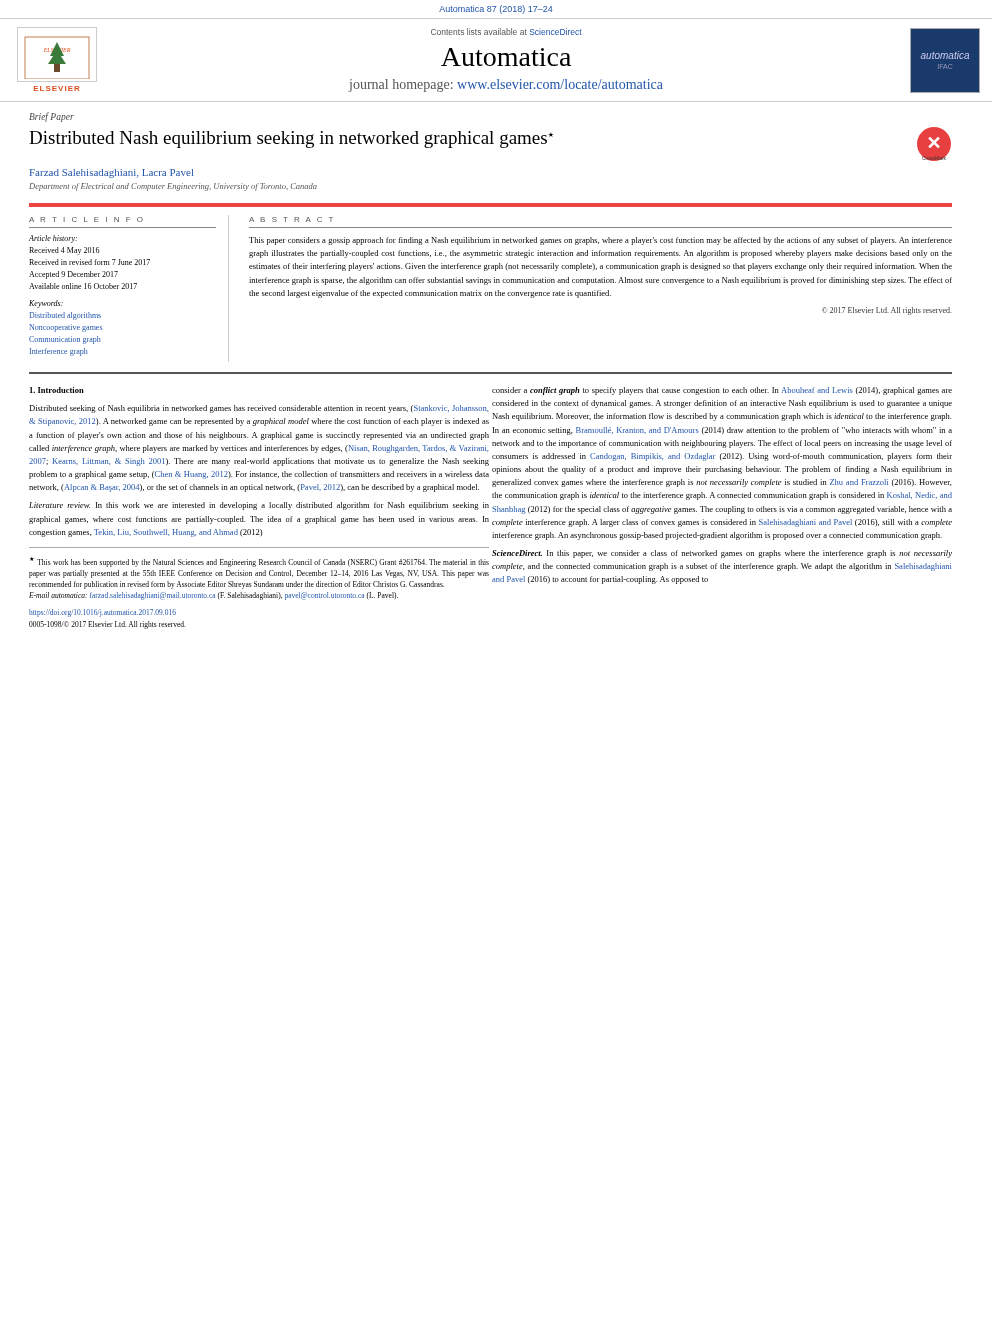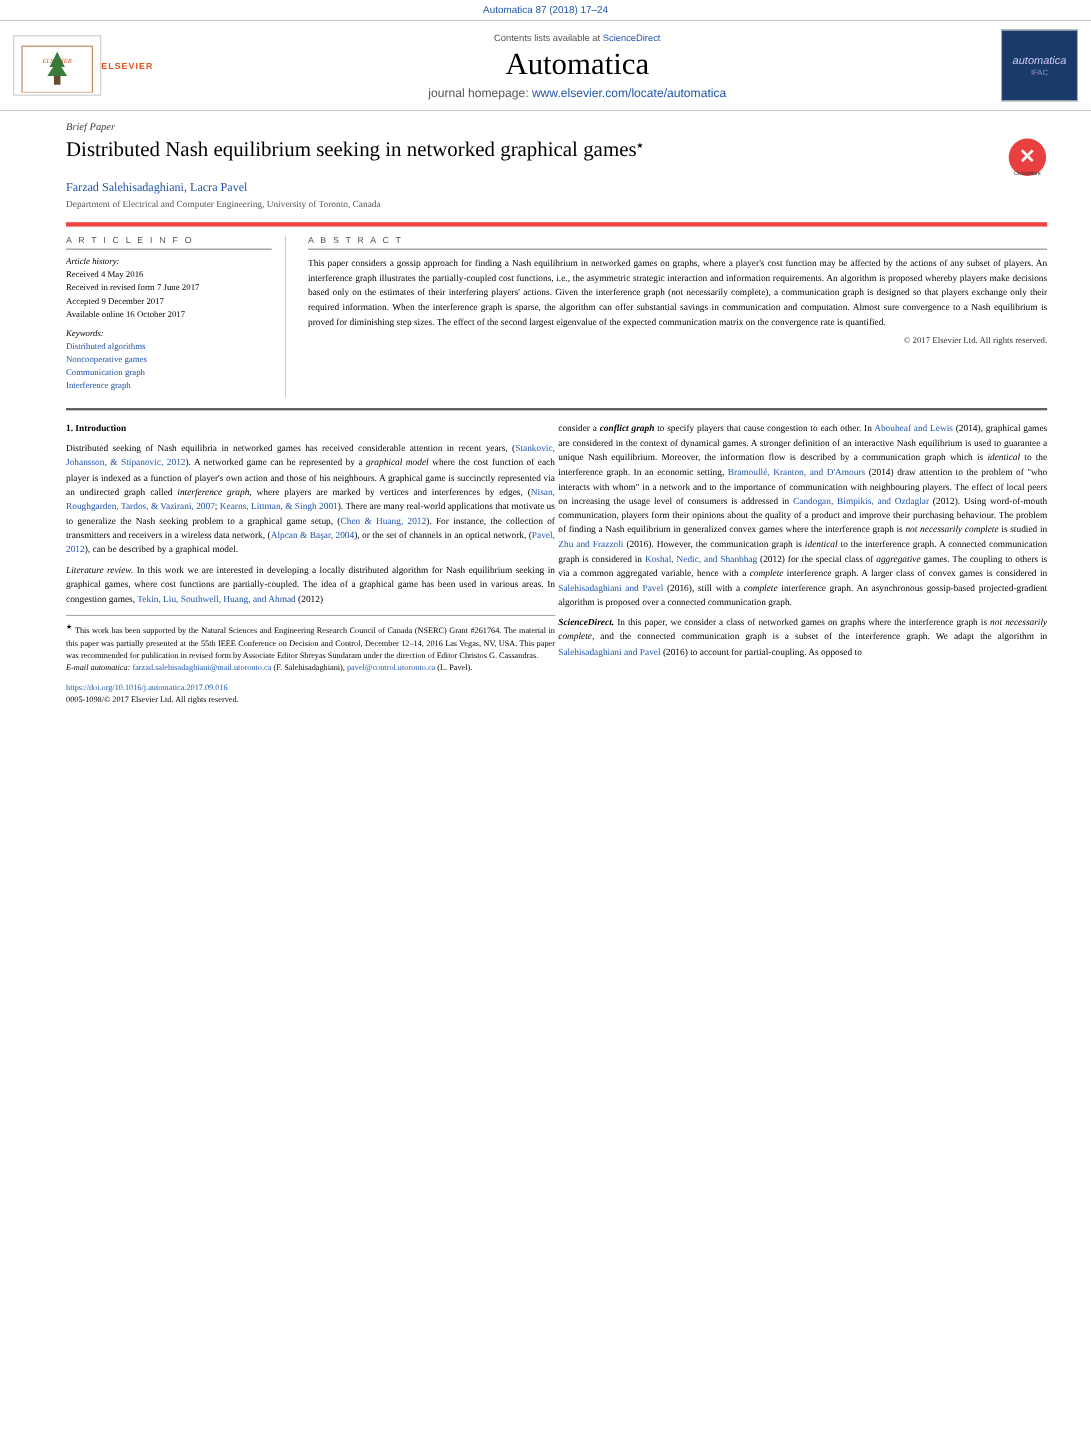--- a/index.html
+++ b/index.html
@@ -25,20 +25,21 @@
     .journal-header {
       display: flex;
       align-items: center;
       border-top: 1px solid #ccc;
       border-bottom: 1px solid #ccc;
       padding: 8px 12px;
       gap: 10px;
     }
     .logo-area {
       display: flex;
+      flex-direction: column;
       align-items: center;
       min-width: 90px;
     }
     .elsevier-logo {
       width: 80px;
       height: 55px;
       background: #fff;
       border: 1px solid #ccc;
       display: flex;
       flex-direction: column;
@@ -71,23 +72,23 @@
     .contents-line a {
       color: #2255aa;
     }
     .journal-title-big {
       font-size: 28px;
       color: #000;
       font-family: "Times New Roman", serif;
       margin-bottom: 4px;
     }
     .homepage-line {
-      font-size: 11px;
+      font-size: 14px;
       color: #555;
-      font-family: Liberation Sans, sans-serif;
+      font-family: Liberation Serif, serif;
     }
     .homepage-line a {
       color: #2255aa;
     }
     .journal-logo-right {
       width: 70px;
       height: 65px;
       border: 1px solid #aaa;
       display: flex;
       align-items: center;
@@ -104,21 +105,21 @@
       font-style: italic;
       color: #cce;
     }
     .journal-logo-right .auto-sub {
       font-size: 7px;
       color: #99b;
     }
 
     
     .main-content {
-      padding: 10px 40px 10px 60px;
+      padding: 10px 40px 10px 29px;
     }
 
     
     .brief-paper {
       font-size: 9.5px;
       font-style: italic;
       color: #444;
       margin-bottom: 4px;
     }
 
@@ -138,20 +139,21 @@
     }
 
     
     .authors {
       font-size: 11px;
       color: #2255aa;
       margin-bottom: 3px;
     }
     .affiliation {
       font-size: 8.5px;
+      font-style: italic;
       color: #555;
       margin-bottom: 12px;
     }
 
     
     .two-col {
       display: flex;
       gap: 20px;
       margin-bottom: 10px;
       border-top: 4px solid #ef4444;

